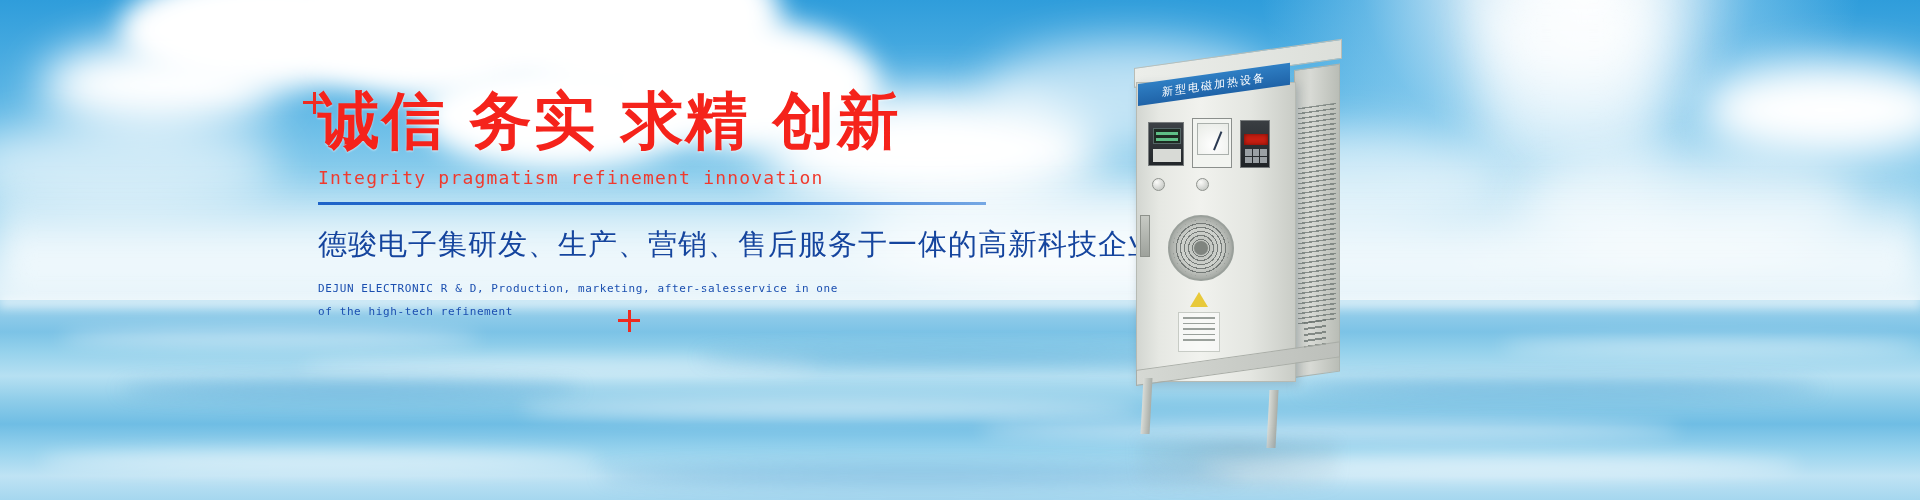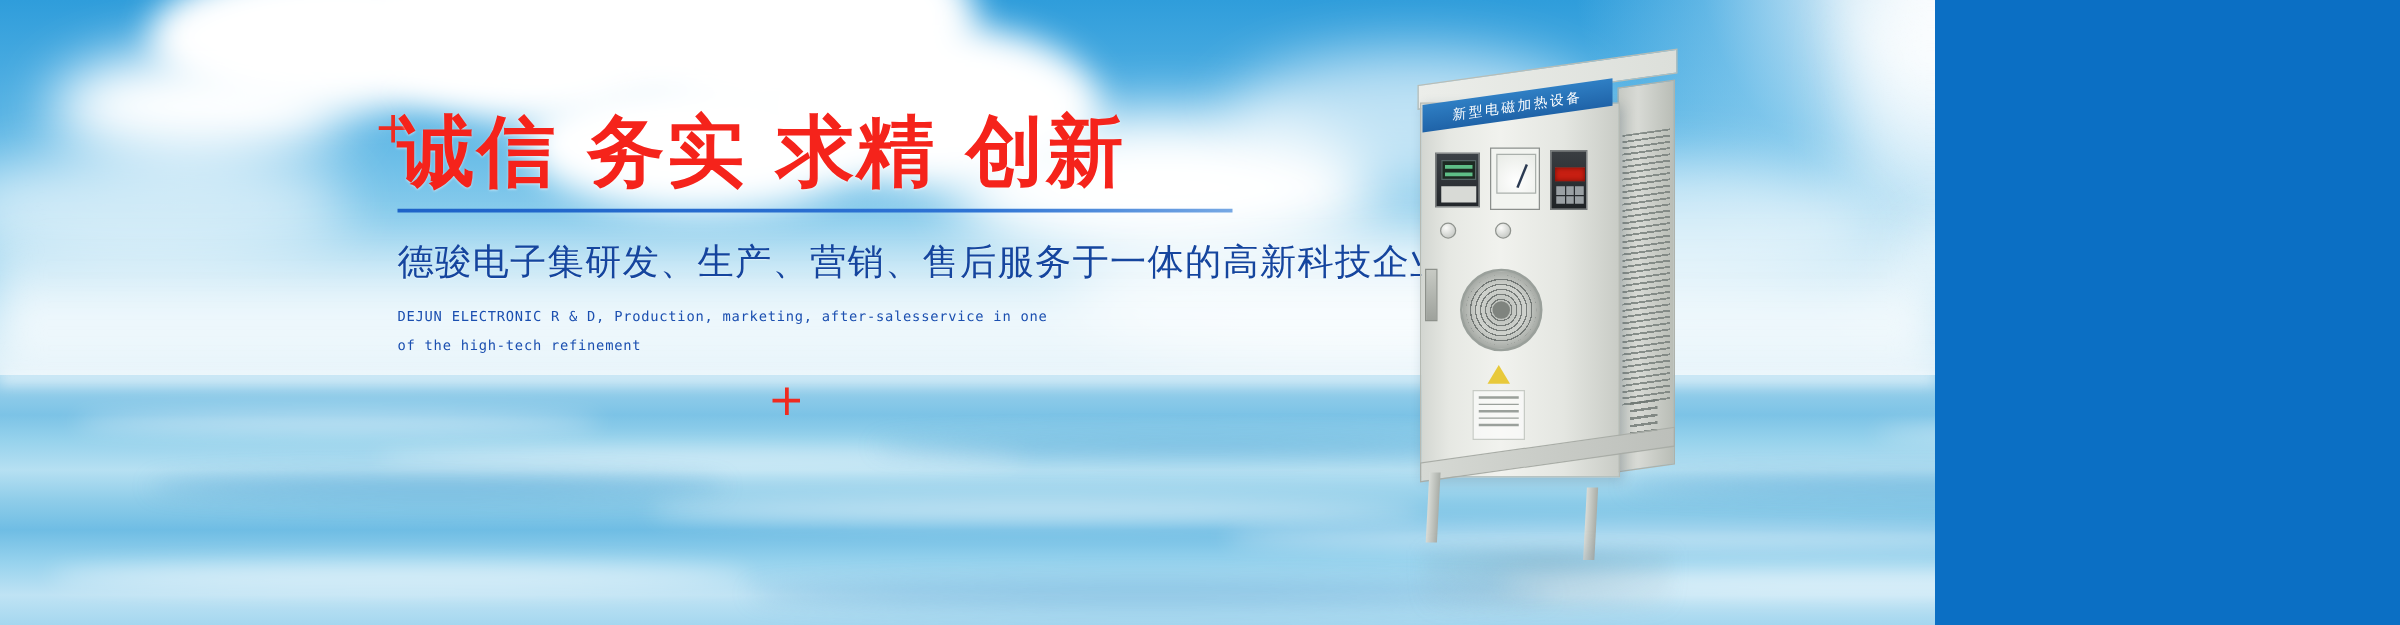--- a/index.html
+++ b/index.html
@@ -1,19 +1,19 @@
 <!DOCTYPE html>
 <html><head>
 <meta charset="utf-8">
 <style>
   * { margin:0; padding:0; box-sizing:border-box; }
   html, body { width:1920px; height:500px; overflow:hidden; }
   body { font-family:"Liberation Sans", sans-serif; background:#0b6fc4; }
 
-  .banner { position:relative; width:1548px; height:500px; overflow:hidden; }
+  .banner { position:relative; width:1920px; height:500px; overflow:hidden; }
 
   
   .sky {
     position:absolute; inset:0;
     background:
       radial-gradient(circle 420px at 1560px -40px, rgba(255,255,255,0.98) 0%, rgba(255,255,255,0.75) 22%, rgba(186,228,248,0.35) 48%, rgba(255,255,255,0) 72%),
       linear-gradient(to bottom,
         #2f9ddb 0%,
         #45a9e0 10%,
         #62b9e6 22%,
@@ -267,20 +267,21 @@
   <div class="wave" style="left:1500px; top:340px; width:420px; height:14px;"></div>
   <div class="wave" style="left:40px;   top:450px; width:560px; height:22px;"></div>
   <div class="wave d" style="left:600px;  top:465px; width:640px; height:20px;"></div>
   <div class="wave" style="left:1200px; top:455px; width:600px; height:22px;"></div>
 
   <div class="plus plus-a"></div>
   <div class="plus plus-b"></div>
 
   <div class="copy">
     <div class="headline">诚信 务实 求精 创新</div>
+    <div class="headline-en">Integrity  pragmatism  refinement  innovation</div>
     <div class="rule"></div>
     <div class="sub-cn">德骏电子集研发、生产、营销、售后服务于一体的高新科技企业</div>
     <div class="sub-en">
       <div>DEJUN ELECTRONIC R &amp; D, Production, marketing, after-salesservice in one</div>
       <div>of the high-tech refinement</div>
     </div>
   </div>
 
   <div class="machine">
     <div class="mtop"></div>

